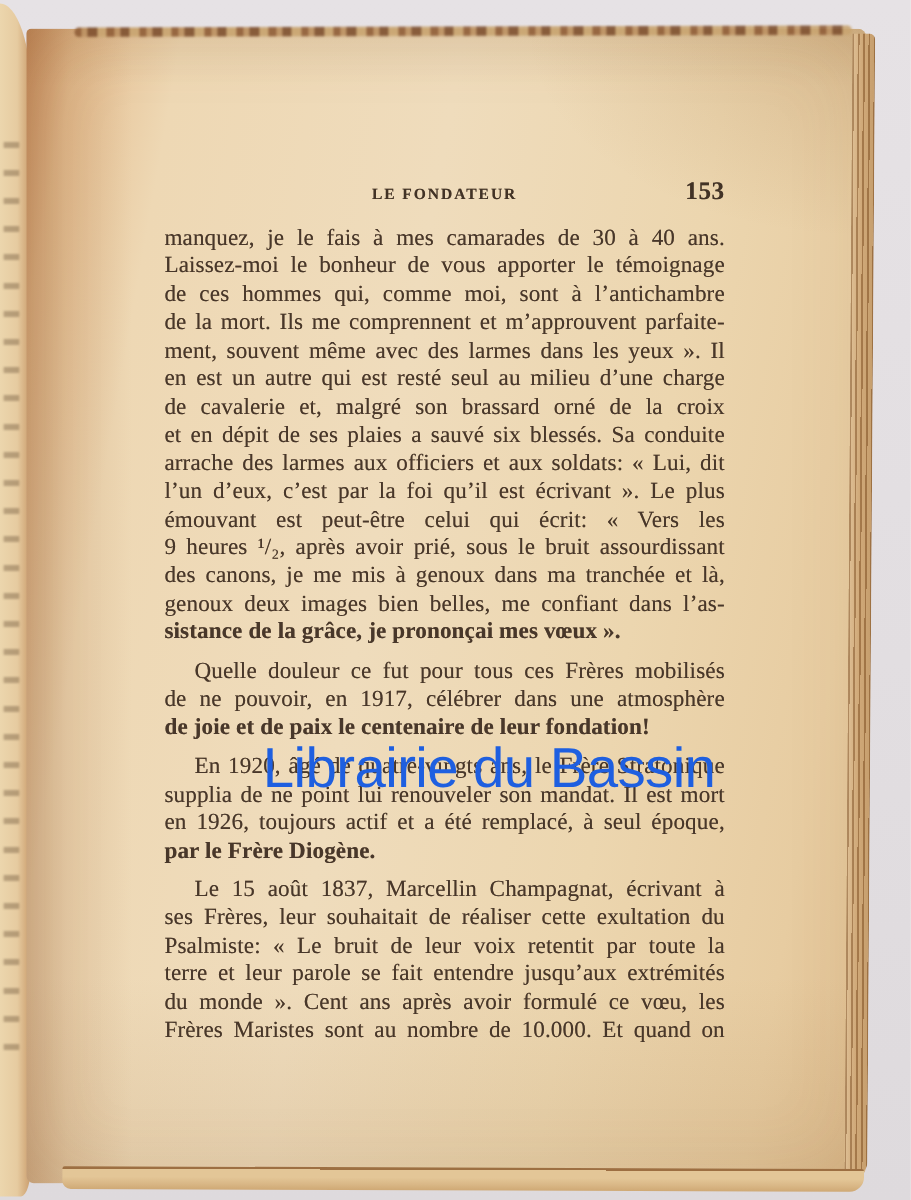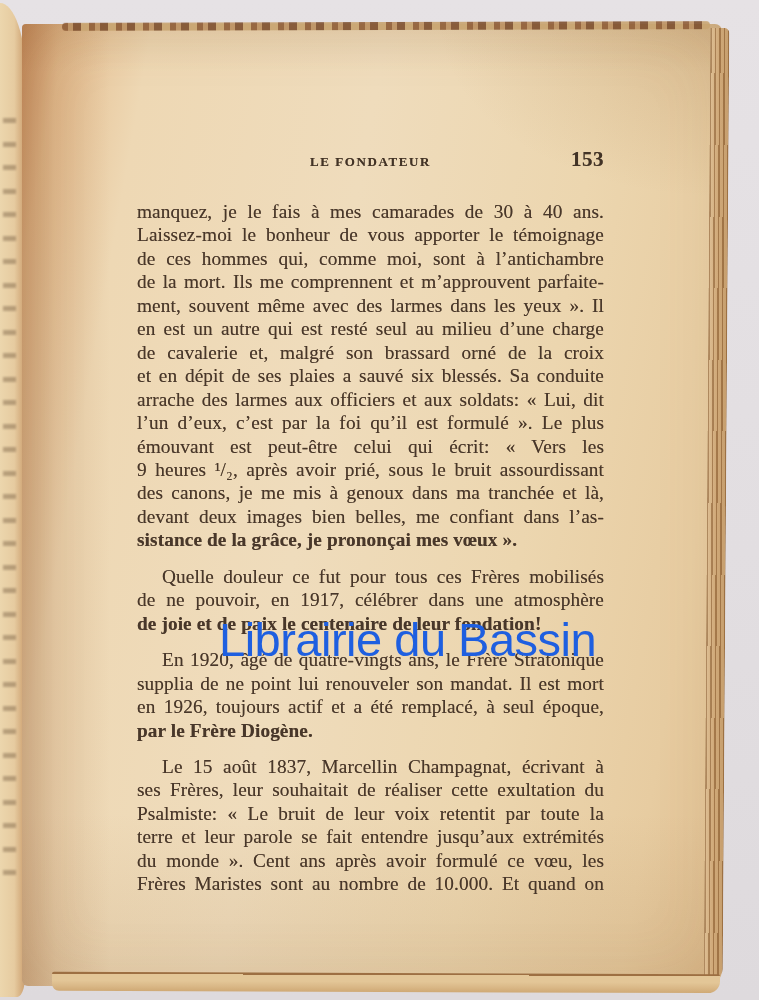--- a/index.html
+++ b/index.html
@@ -86,21 +86,21 @@
     text-align: center;
   }
 
   
   .text-block {
     position: absolute; left: 115px; top: 163px; width: 467px;
     color: #48372a; font-size: 19.3px; line-height: 23.45px;
     letter-spacing: 0.1px;
     text-shadow: 0 0 0.45px rgba(70,45,25,0.55);
   }
-  .paragraph { margin: 13px 0 9px 0; }
+  .paragraph { margin: 0 0 9px 0; }
   .paragraph:last-child { margin-bottom: 0; }
   .line { text-align: justify; text-align-last: justify; white-space: normal; }
   .line.para-end { text-align-last: left; font-weight: bold; }
   .line.indent { text-indent: 25px; }
 
   
   .watermark {
     position: absolute; left: 219px; top: 615px;
     font-family: "Liberation Sans", "DejaVu Sans", sans-serif;
     font-size: 47px; font-weight: 400; line-height: 50px;
@@ -128,25 +128,25 @@
         <div class="paragraph">
           <div class="line">manquez, je le fais à mes camarades de 30 à 40 ans.</div>
           <div class="line">Laissez-moi le bonheur de vous apporter le témoignage</div>
           <div class="line">de ces hommes qui, comme moi, sont à l’antichambre</div>
           <div class="line">de la mort. Ils me comprennent et m’approuvent parfaite-</div>
           <div class="line">ment, souvent même avec des larmes dans les yeux ». Il</div>
           <div class="line">en est un autre qui est resté seul au milieu d’une charge</div>
           <div class="line">de cavalerie et, malgré son brassard orné de la croix</div>
           <div class="line">et en dépit de ses plaies a sauvé six blessés. Sa conduite</div>
           <div class="line">arrache des larmes aux officiers et aux soldats: « Lui, dit</div>
-          <div class="line">l’un d’eux, c’est par la foi qu’il est formulé ». Le plus</div>
+          <div class="line">l’un d’eux, c’est par la foi qu’il est écrivant ». Le plus</div>
           <div class="line">émouvant est peut-être celui qui écrit: « Vers les</div>
           <div class="line">9 heures ¹/₂, après avoir prié, sous le bruit assourdissant</div>
           <div class="line">des canons, je me mis à genoux dans ma tranchée et là,</div>
-          <div class="line">devant deux images bien belles, me confiant dans l’as-</div>
+          <div class="line">genoux deux images bien belles, me confiant dans l’as-</div>
           <div class="line para-end">sistance de la grâce, je prononçai mes vœux ».</div>
         </div>
         <div class="paragraph">
           <div class="line indent">Quelle douleur ce fut pour tous ces Frères mobilisés</div>
           <div class="line">de ne pouvoir, en 1917, célébrer dans une atmosphère</div>
           <div class="line para-end">de joie et de paix le centenaire de leur fondation!</div>
         </div>
         <div class="paragraph">
           <div class="line indent">En 1920, âgé de quatre-vingts ans, le Frère Stratonique</div>
           <div class="line">supplia de ne point lui renouveler son mandat. Il est mort</div>

